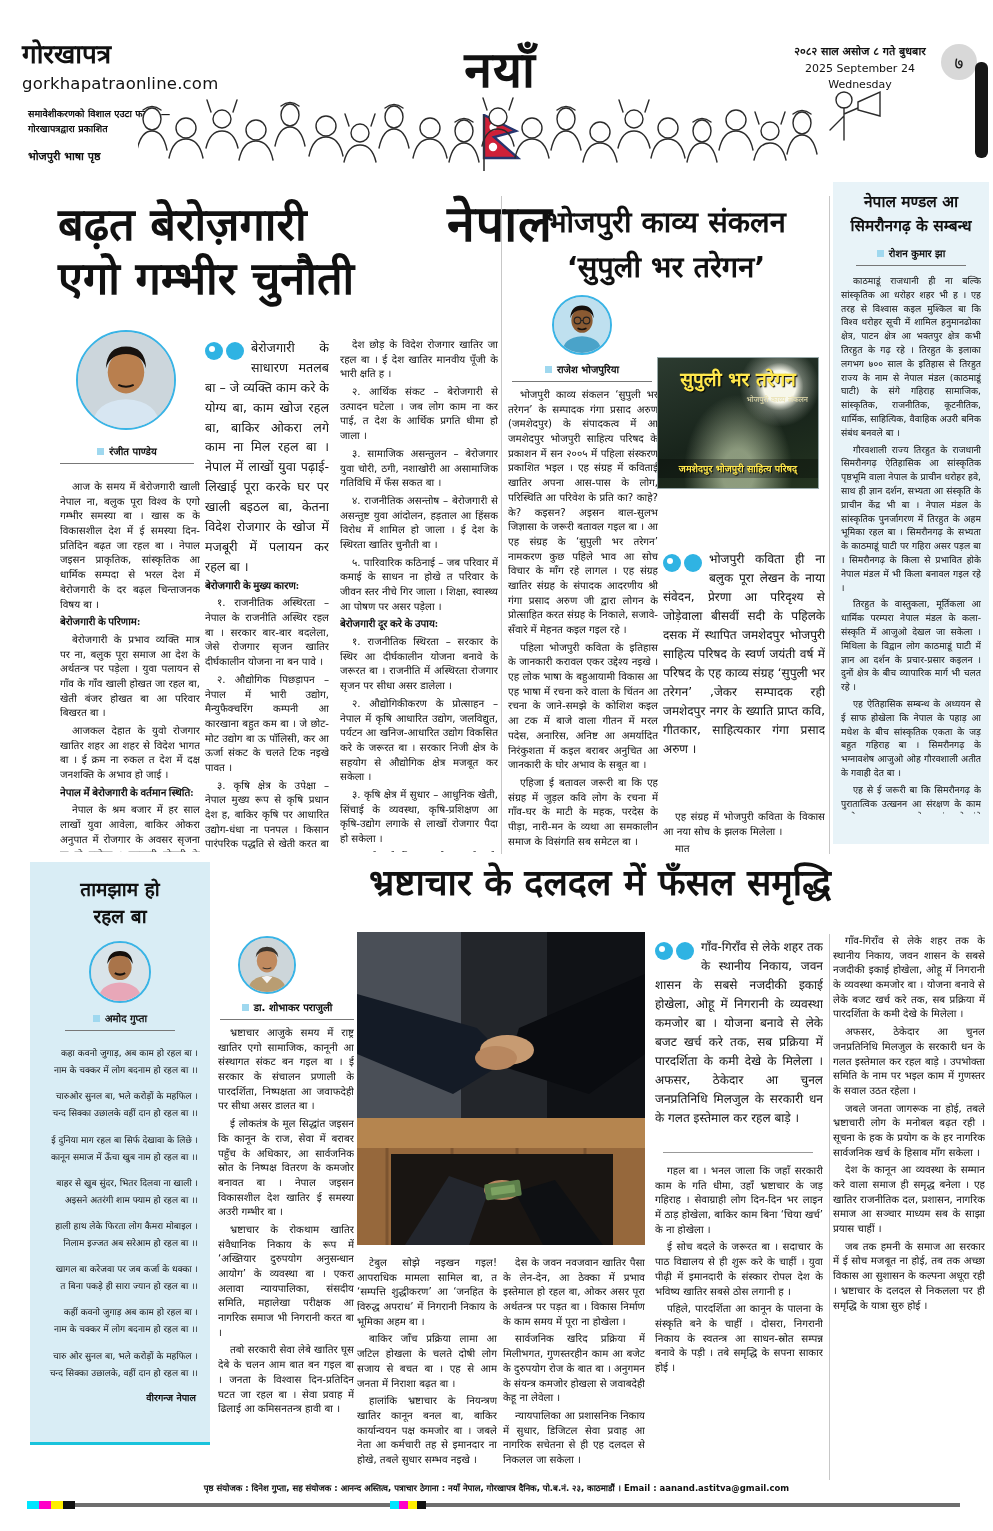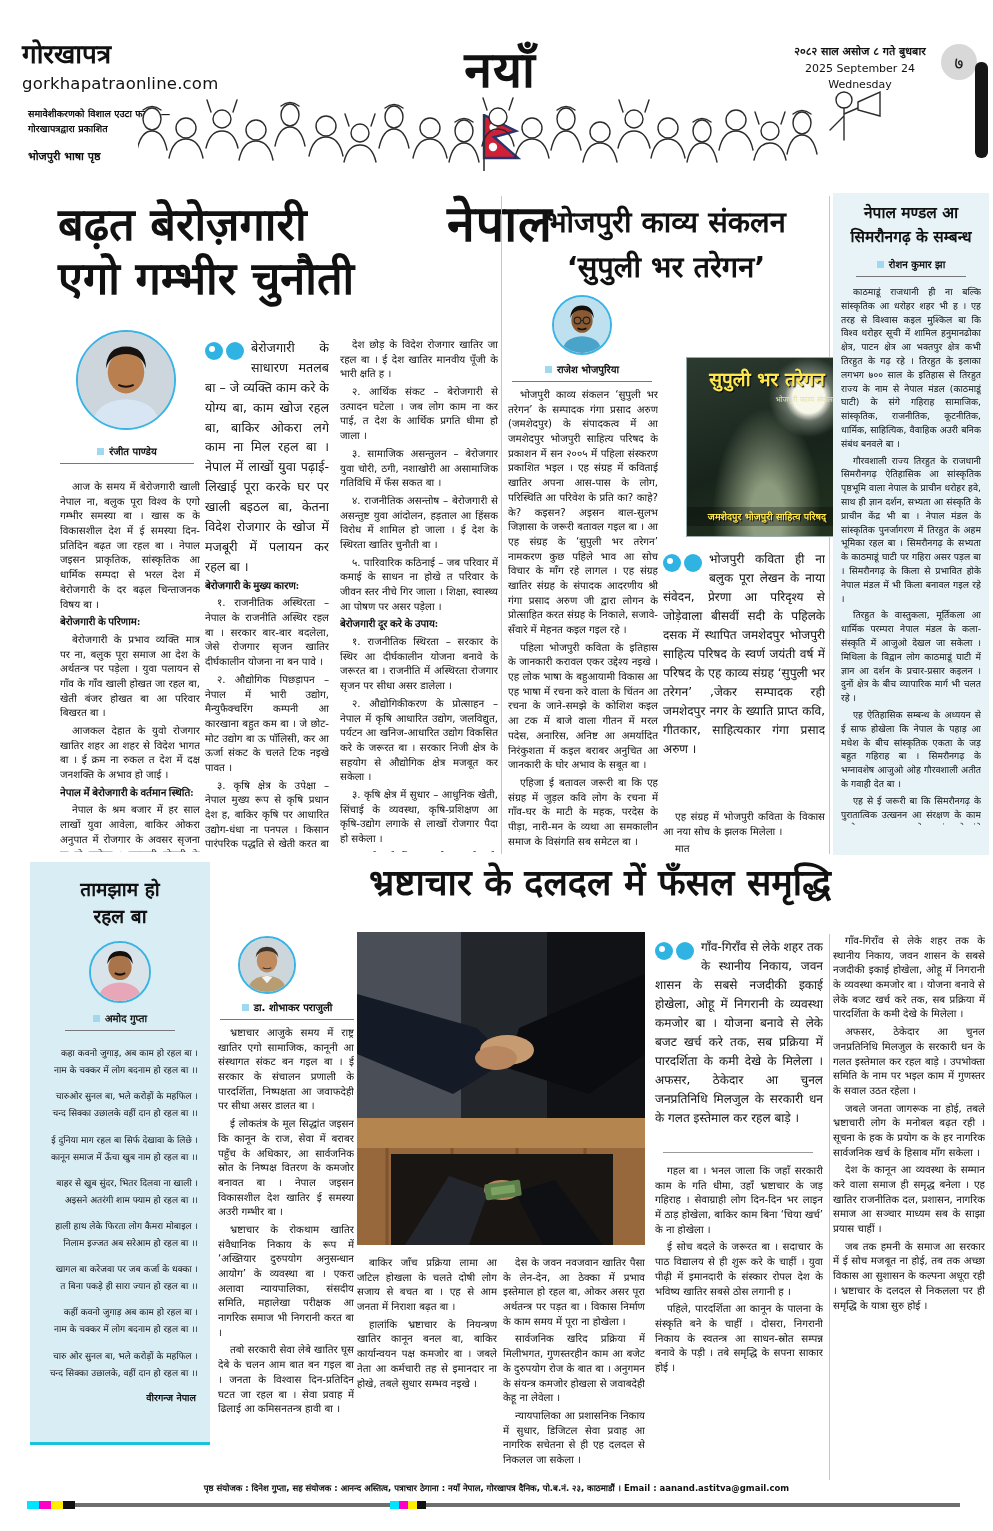--- a/index.html
+++ b/index.html
@@ -222,39 +222,39 @@
   <div class="abs byline" style="left:512px;top:362px;width:140px;">
     <span class="sq"></span><span>राजेश भोजपुरिया</span>
   </div>
 
   <div class="abs bodytext" style="left:508px;top:388px;width:150px;height:462px;">
       <p>भोजपुरी काव्य संकलन ‘सुपुली भर तरेगन’ के सम्पादक गंगा प्रसाद अरुण (जमशेदपुर) के संपादकत्व में आ जमशेदपुर भोजपुरी साहित्य परिषद के प्रकाशन में सन २००५ में पहिला संस्करण प्रकाशित भइल । एह संग्रह में कविताई खातिर अपना आस-पास के लोग, परिस्थिति आ परिवेश के प्रति का? काहे? के? कइसन? अइसन बाल-सुलभ जिज्ञासा के जरूरी बतावल गइल बा । आ एह संग्रह के ‘सुपुली भर तरेगन’ नामकरण कुछ पहिले भाव आ सोच विचार के माँग रहे लागल । एह संग्रह खातिर संग्रह के संपादक आदरणीय श्री गंगा प्रसाद अरुण जी द्वारा लोगन के प्रोत्साहित करत संग्रह के निकाले, सजावे-सँवारे में मेहनत कइल गइल रहे ।</p>
       <p>पहिला भोजपुरी कविता के इतिहास के जानकारी करावल एकर उद्देश्य नइखे । एह लोक भाषा के बहुआयामी विकास आ एह भाषा में रचना करे वाला के चिंतन आ रचना के जाने-समझे के कोशिश कइल आ टक में बाजे वाला गीतन में मरल पदेस, अनारिस, अनिष्ट आ अमर्यादित निरंकुशता में कइल बराबर अनुचित आ जानकारी के घोर अभाव के सबूत बा ।</p>
       <p>एहिजा ई बतावल जरूरी बा कि एह संग्रह में जुड़ल कवि लोग के रचना में गाँव-घर के माटी के महक, परदेस के पीड़ा, नारी-मन के व्यथा आ समकालीन समाज के विसंगति सब समेटल बा ।</p>
     </div>
 
-  <div class="abs cover" style="left:686px;top:357px;width:162px;height:180px;">
+  <div class="abs cover" style="left:657px;top:357px;width:162px;height:132px;">
     <div class="ct">सुपुली भर तरेगन</div>
     <div class="cs">भोजपुरी काव्य संकलन</div>
     <div class="cp">जमशेदपुर भोजपुरी साहित्य परिषद्</div>
   </div>
 
   <div class="abs pull" style="left:663px;top:550px;width:162px;height:256px;overflow:hidden;">
     <span class="qicon">
         <i></i>
         <i></i>
       </span>
     <span>भोजपुरी कविता ही ना बलुक पूरा लेखन के नाया संवेदन, प्रेरणा आ परिदृश्य से जोड़ेवाला बीसवीं सदी के पहिलके दसक में स्थापित जमशेदपुर भोजपुरी साहित्य परिषद के स्वर्ण जयंती वर्ष में परिषद के एह काव्य संग्रह ‘सुपुली भर तरेगन’ ,जेकर सम्पादक रही जमशेदपुर नगर के ख्याति प्राप्त कवि, गीतकार, साहित्यकार गंगा प्रसाद अरुण ।</span>
   </div>
   <div class="abs bodytext" style="left:663px;top:810px;width:162px;height:42px;">
       <p>एह संग्रह में भोजपुरी कविता के विकास आ नया सोच के झलक मिलेला ।</p>
       <p>मात</p>
     </div>
 
-  <div class="abs bluebox" style="left:833px;top:193px;width:156px;height:662px;">
+  <div class="abs bluebox" style="left:833px;top:182px;width:156px;height:662px;">
     <div class="h3a">
       <div>नेपाल मण्डल आ</div>
       <div>सिमरौनगढ़ के सम्बन्ध</div>
     </div>
     <div class="byline" style="width:110px;margin:8px auto 8px;">
       <span class="sq"></span><span>रोशन कुमार झा</span>
     </div>
     <div class="bodytext" style="height:540px;">
         <p>काठमाडूं राजधानी ही ना बल्कि सांस्कृतिक आ धरोहर शहर भी ह । एह तरह से विश्वास कइल मुश्किल बा कि विश्व धरोहर सूची में शामिल हनुमानढोका क्षेत्र, पाटन क्षेत्र आ भक्तपुर क्षेत्र कभी तिरहुत के गढ़ रहे । तिरहुत के इलाका लगभग ७०० साल के इतिहास से तिरहुत राज्य के नाम से नेपाल मंडल (काठमाडूं घाटी) के संगे गहिराह सामाजिक, सांस्कृतिक, राजनीतिक, कूटनीतिक, धार्मिक, साहित्यिक, वैवाहिक अउरी बनिक संबंध बनवले बा ।</p>
         <p>गौरवशाली राज्य तिरहुत के राजधानी सिमरौनगढ़ ऐतिहासिक आ सांस्कृतिक पृष्ठभूमि वाला नेपाल के प्राचीन धरोहर हवे, साथ ही ज्ञान दर्शन, सभ्यता आ संस्कृति के प्राचीन केंद्र भी बा । नेपाल मंडल के सांस्कृतिक पुनर्जागरण में तिरहुत के अहम भूमिका रहल बा । सिमरौनगढ़ के सभ्यता के काठमाडूं घाटी पर गहिरा असर पड़ल बा । सिमरौनगढ़ के किला से प्रभावित होके नेपाल मंडल में भी किला बनावल गइल रहे ।</p>
@@ -363,20 +363,21 @@
   <div class="abs vrule" style="left:829px;top:934px;height:546px;"></div>
   <div class="abs bodytext" style="left:833px;top:934px;width:152px;height:546px;">
       <p>गाँव-गिराँव से लेके शहर तक के स्थानीय निकाय, जवन शासन के सबसे नजदीकी इकाई होखेला, ओहू में निगरानी के व्यवस्था कमजोर बा । योजना बनावे से लेके बजट खर्च करे तक, सब प्रक्रिया में पारदर्शिता के कमी देखे के मिलेला ।</p>
       <p>अफसर, ठेकेदार आ चुनल जनप्रतिनिधि मिलजुल के सरकारी धन के गलत इस्तेमाल कर रहल बाड़े । उपभोक्ता समिति के नाम पर भइल काम में गुणस्तर के सवाल उठत रहेला ।</p>
       <p>जबले जनता जागरूक ना होई, तबले भ्रष्टाचारी लोग के मनोबल बढ़त रही । सूचना के हक के प्रयोग क के हर नागरिक सार्वजनिक खर्च के हिसाब माँग सकेला ।</p>
       <p>देश के कानून आ व्यवस्था के सम्मान करे वाला समाज ही समृद्ध बनेला । एह खातिर राजनीतिक दल, प्रशासन, नागरिक समाज आ सञ्चार माध्यम सब के साझा प्रयास चाहीं ।</p>
       <p>जब तक हमनी के समाज आ सरकार में ई सोच मजबूत ना होई, तब तक अच्छा विकास आ सुशासन के कल्पना अधूरा रही । भ्रष्टाचार के दलदल से निकलला पर ही समृद्धि के यात्रा सुरु होई ।</p>
     </div>
 
   <div class="abs bodytext" style="left:357px;top:1256px;width:140px;height:222px;">
+      <p>टेबुल सोझे नइखन गइल! आपराधिक मामला सामिल बा, त ‘सम्पत्ति शुद्धीकरण’ आ ‘जनहित के विरुद्ध अपराध’ में निगरानी निकाय के भूमिका अहम बा ।</p>
       <p>बाकिर जाँच प्रक्रिया लामा आ जटिल होखला के चलते दोषी लोग सजाय से बचत बा । एह से आम जनता में निराशा बढ़त बा ।</p>
       <p>हालांकि भ्रष्टाचार के नियन्त्रण खातिर कानून बनल बा, बाकिर कार्यान्वयन पक्ष कमजोर बा । जबले नेता आ कर्मचारी तह से इमानदार ना होखे, तबले सुधार सम्भव नइखे ।</p>
     </div>
   <div class="abs bodytext" style="left:503px;top:1256px;width:142px;height:222px;">
       <p>देस के जवन नवजवान खातिर पैसा के लेन-देन, आ ठेक्का में प्रभाव इस्तेमाल हो रहल बा, ओकर असर पूरा अर्थतन्त्र पर पड़त बा । विकास निर्माण के काम समय में पूरा ना होखेला ।</p>
       <p>सार्वजनिक खरिद प्रक्रिया में मिलीभगत, गुणस्तरहीन काम आ बजेट के दुरुपयोग रोज के बात बा । अनुगमन के संयन्त्र कमजोर होखला से जवाबदेही केहू ना लेवेला ।</p>
       <p>न्यायपालिका आ प्रशासनिक निकाय में सुधार, डिजिटल सेवा प्रवाह आ नागरिक सचेतना से ही एह दलदल से निकलल जा सकेला ।</p>
     </div>
 
   <div class="abs footer" style="left:0;top:1482px;">पृष्ठ संयोजक : दिनेश गुप्ता, सह संयोजक : आनन्द अस्तित्व, पत्राचार ठेगाना : नयाँ नेपाल, गोरखापत्र दैनिक, पो.ब.नं. २३, काठमाडौं । Email : aanand.astitva@gmail.com</div>

